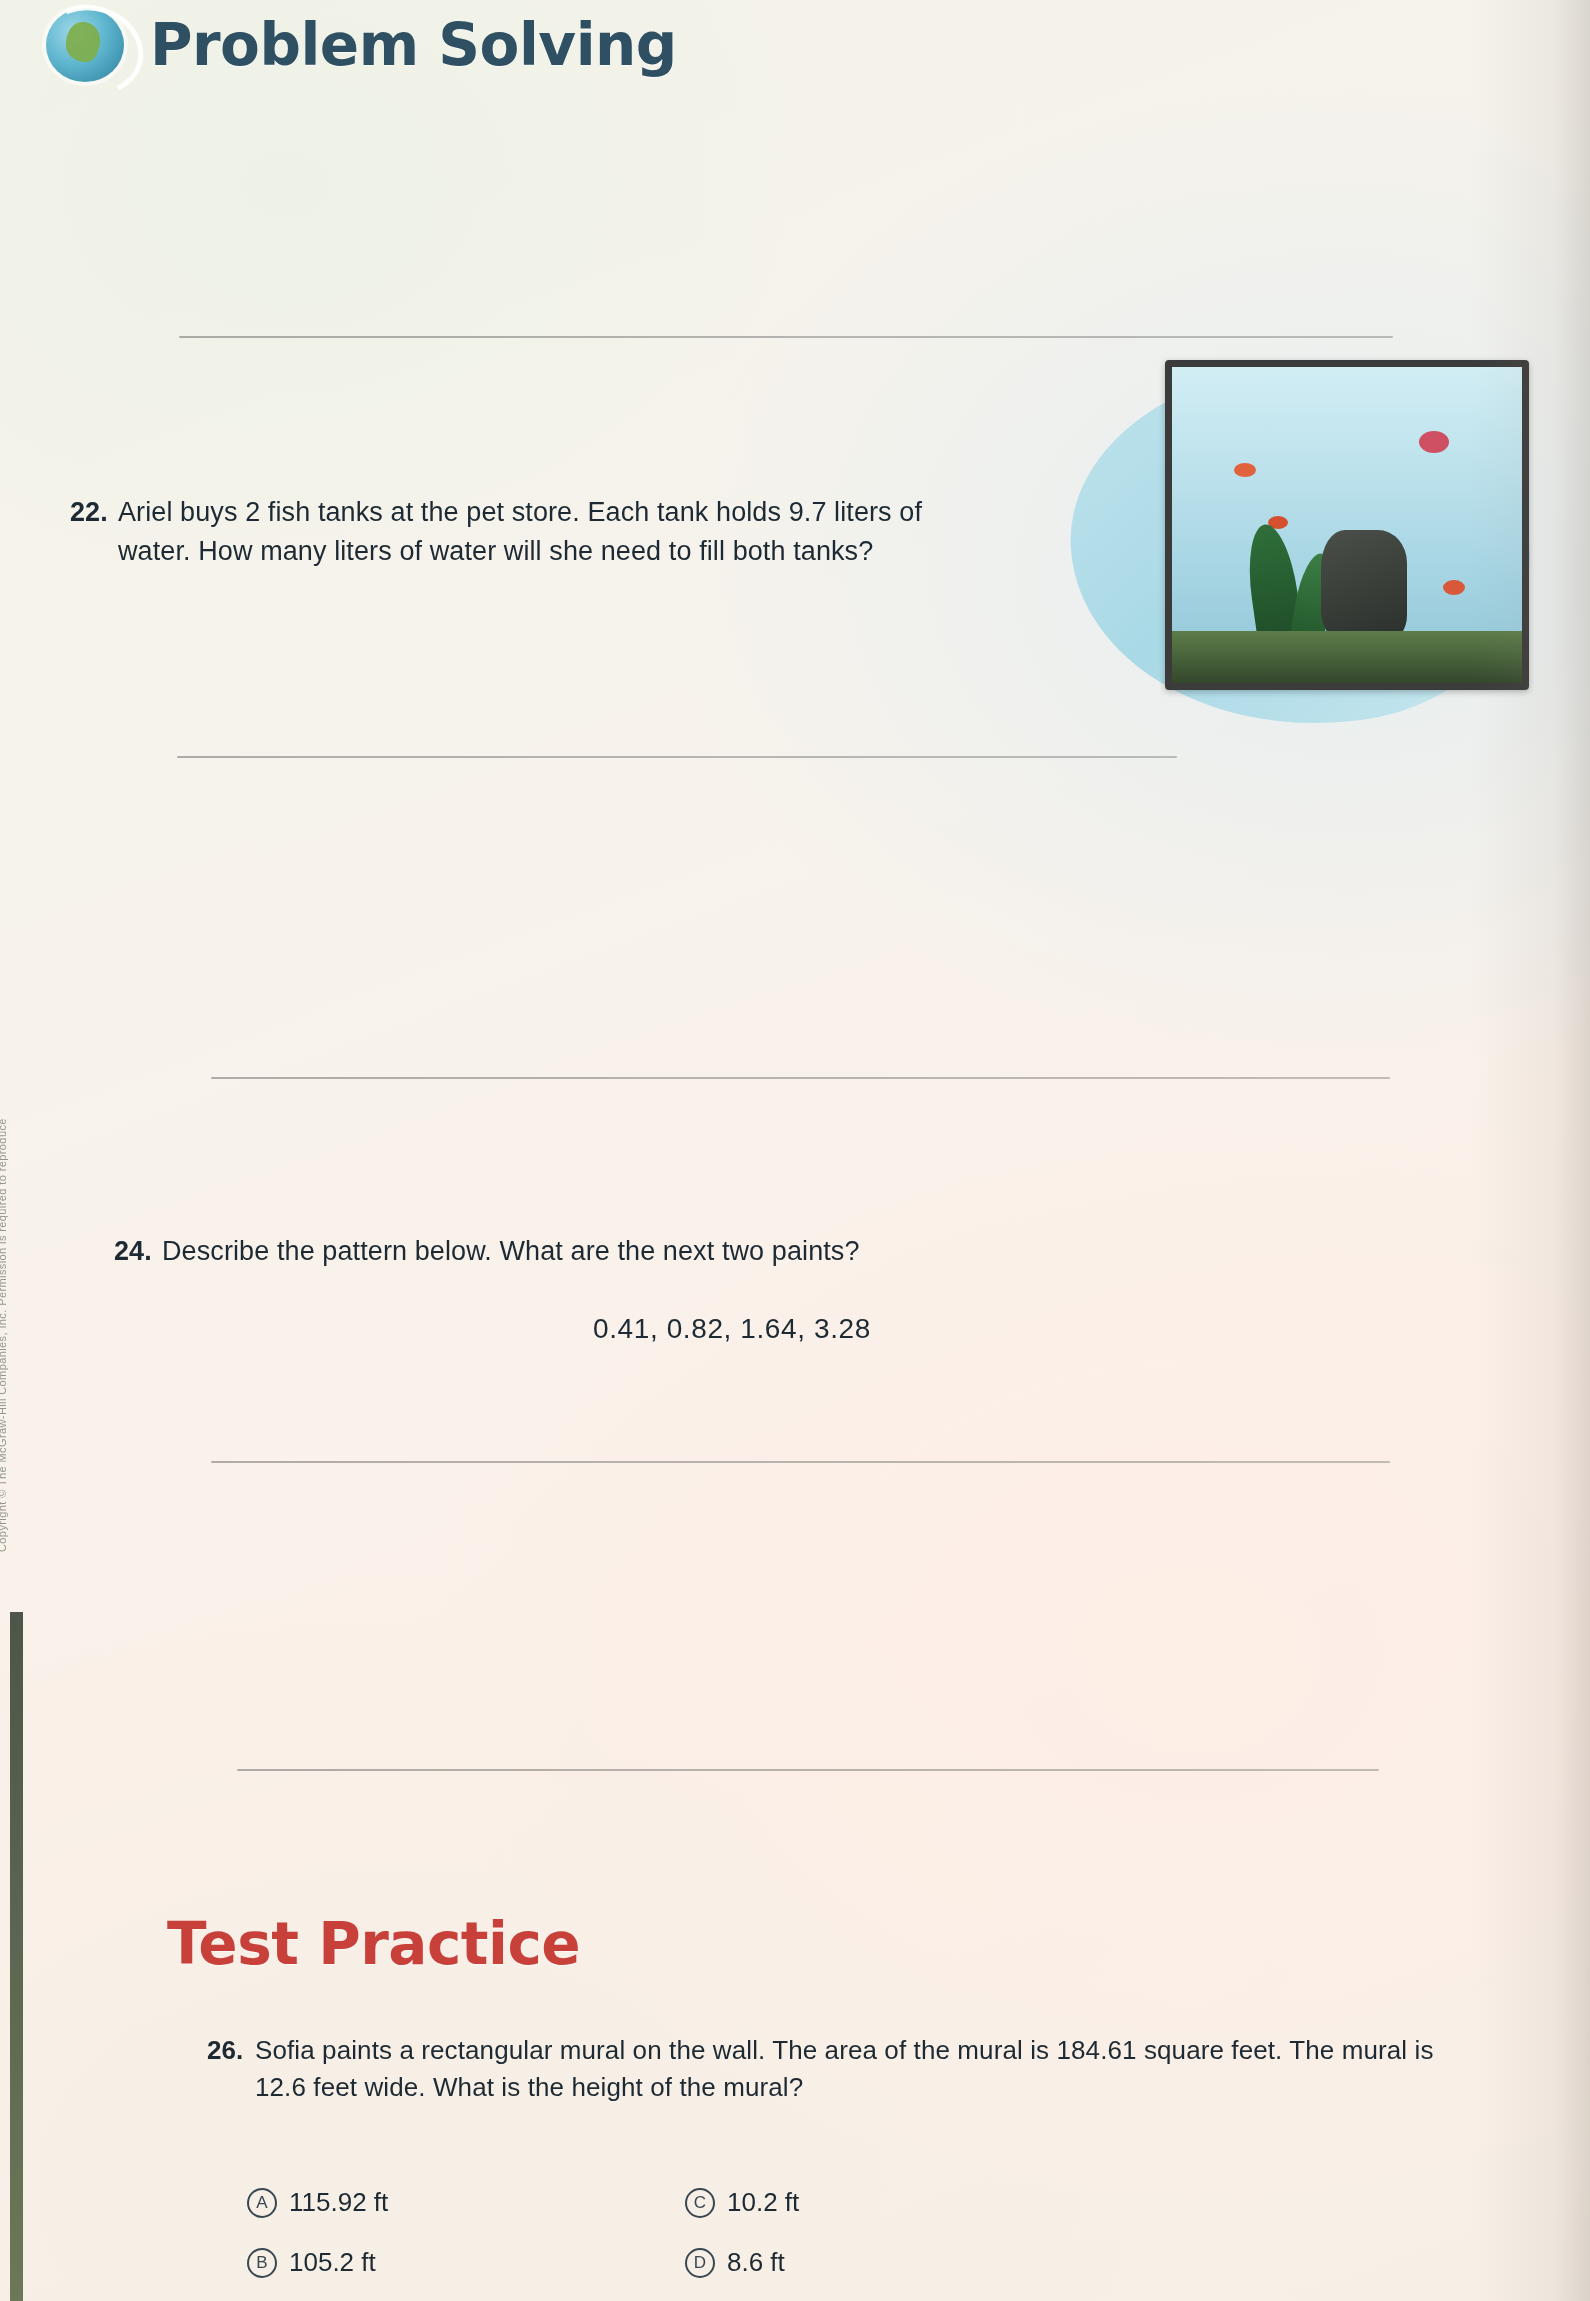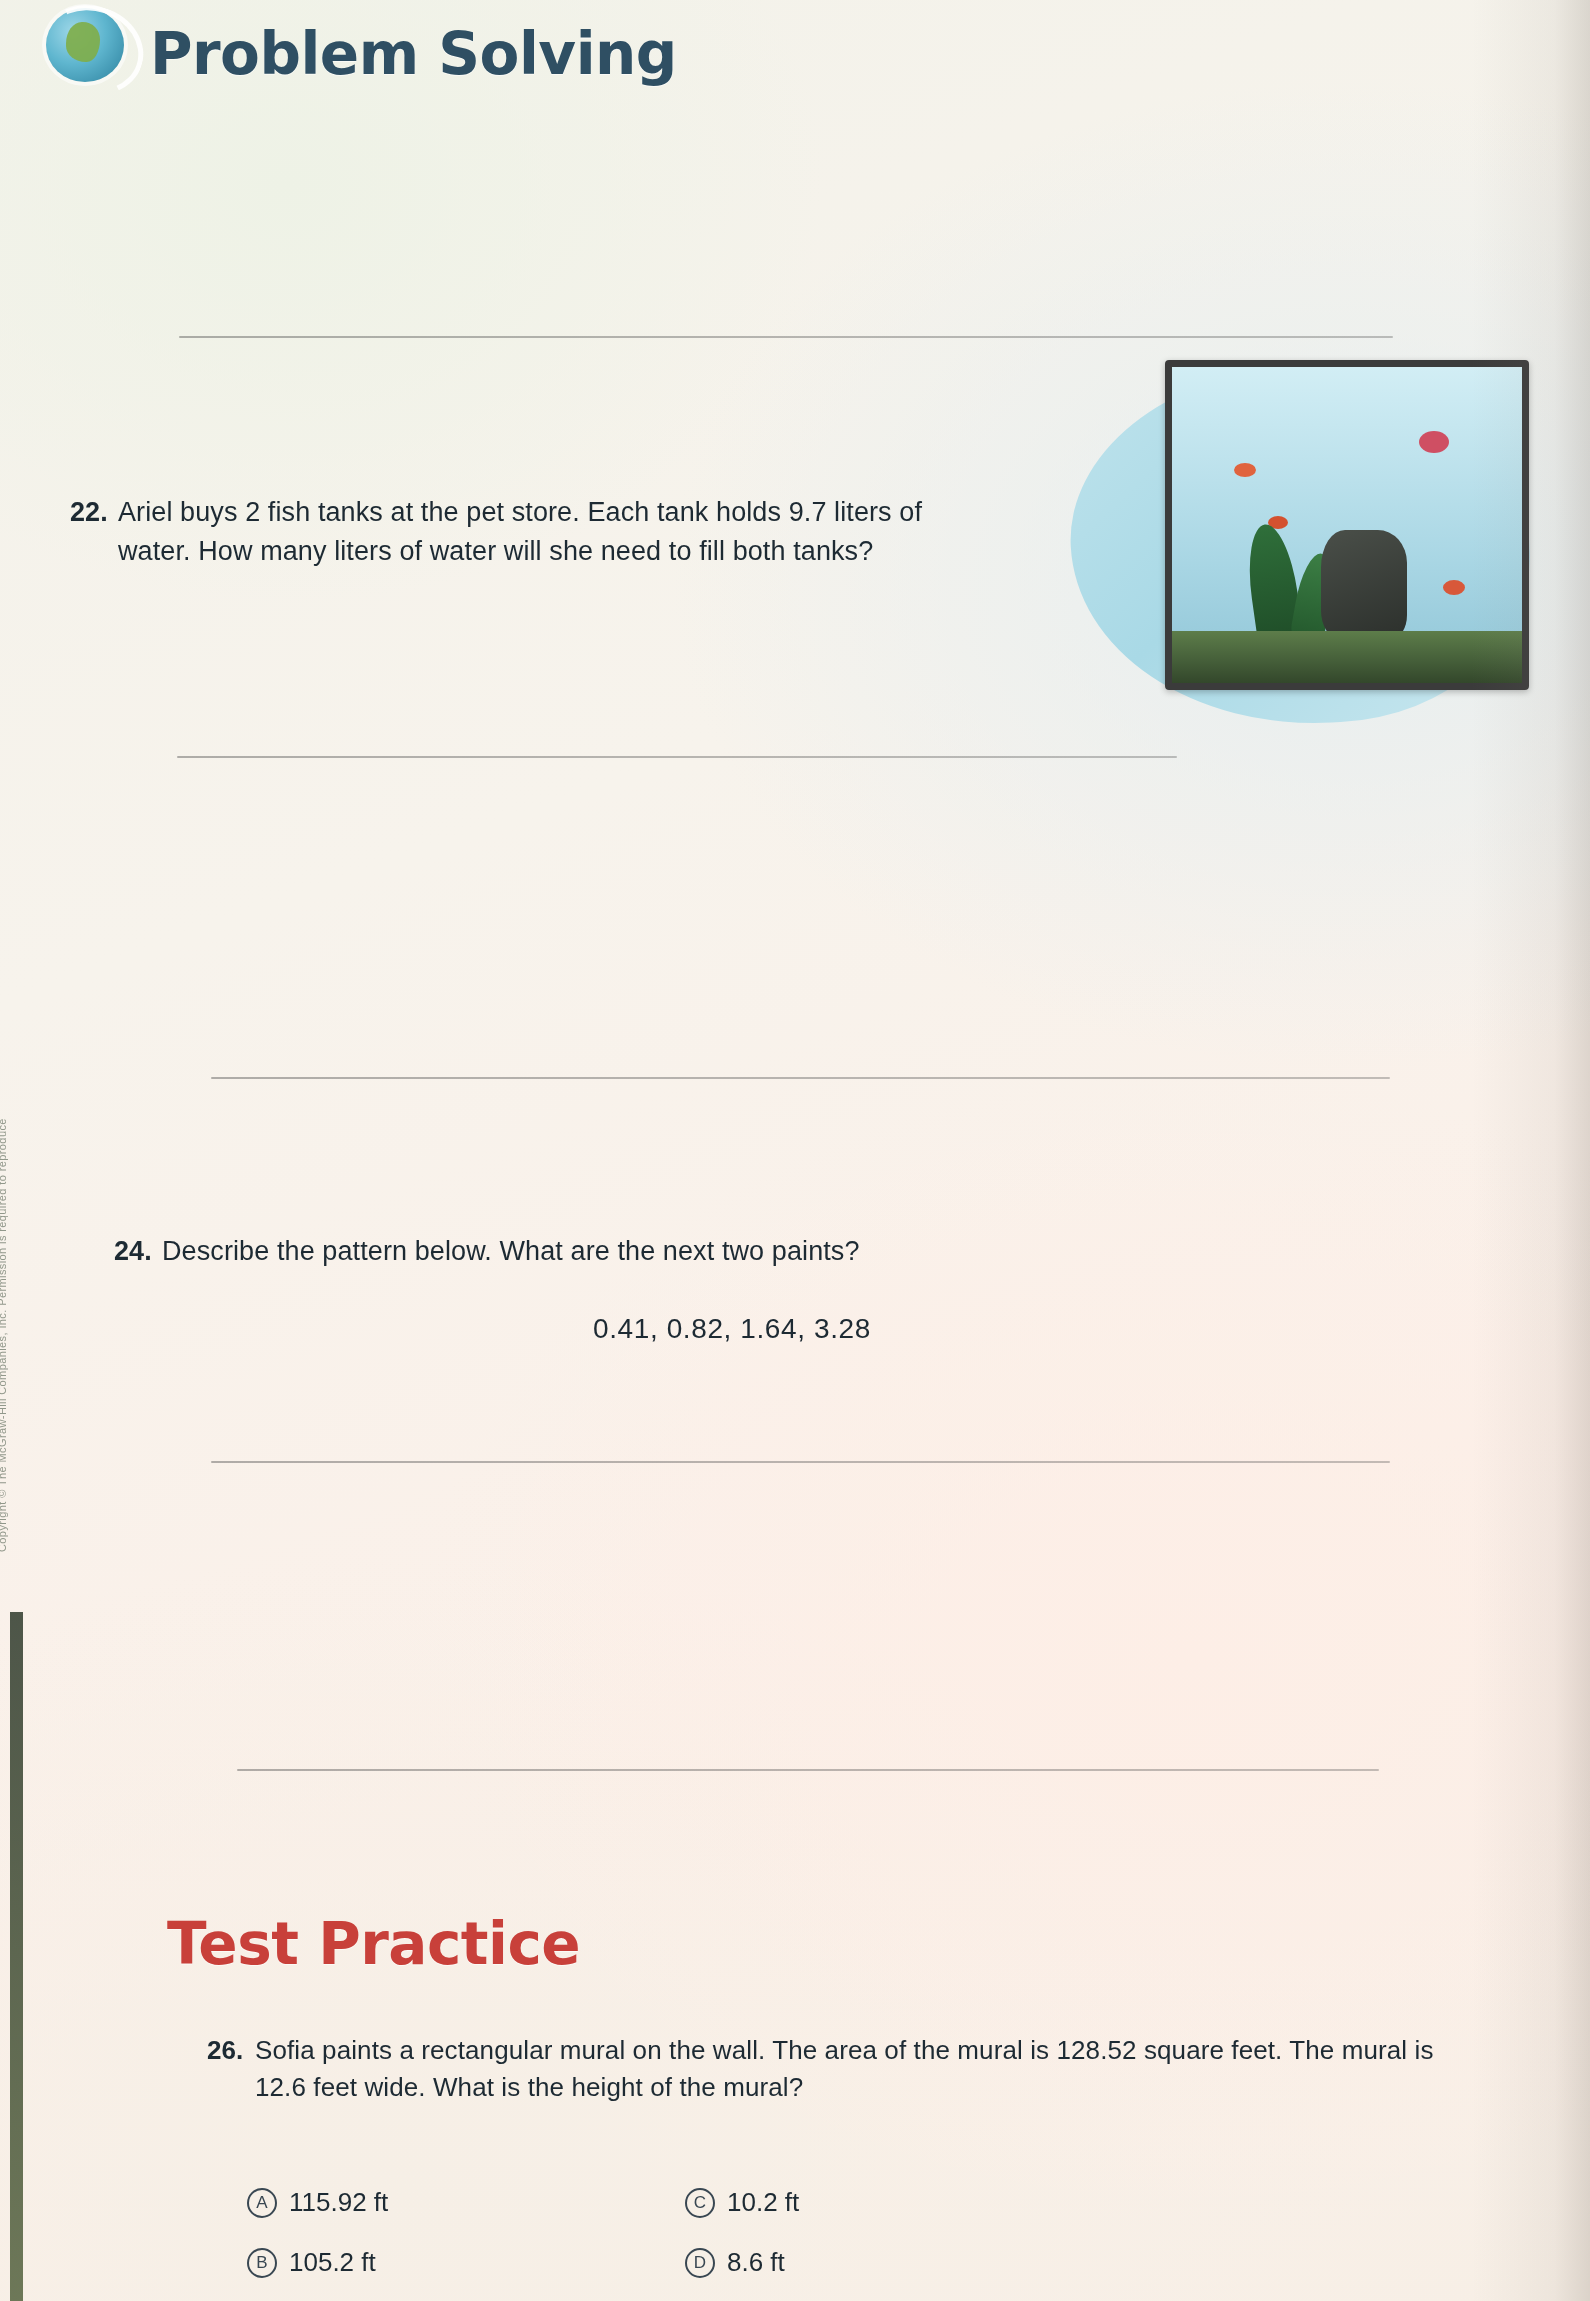--- a/index.html
+++ b/index.html
@@ -36,21 +36,21 @@
     background: linear-gradient(to right, rgba(150,140,130,0) 0%, rgba(150,140,130,0.10) 70%, rgba(120,110,100,0.22) 100%);
     pointer-events: none;
   }
 
   
   .header {
     position: absolute;
     left: 40px;
     top: 2px;
     display: flex;
-    align-items: flex-end;
+    align-items: center;
     gap: 14px;
   }
   .globe-icon {
     width: 96px;
     height: 86px;
     position: relative;
   }
   .globe-icon .disc {
     position: absolute;
     left: 6px; top: 6px;
@@ -307,21 +307,21 @@
   </div>
   <div class="centered-pattern" style="left:593px; top:1313px;">0.41, 0.82, 1.64, 3.28</div>
   <div class="answer-line" style="left:211px; top:1461px; width:1179px;"></div>
 
   <div class="answer-line" style="left:237px; top:1769px; width:1142px;"></div>
 
   <div class="section-title red" style="position:absolute; left:167px; top:1910px;">Test Practice</div>
 
   <div class="problem" style="left:163px; top:2032px; width:1229px; font-size:26px;margin-left:44px;">
     <span class="pnum">26.</span>
-    <span class="ptext">Sofia paints a rectangular mural on the wall. The area of the mural is 128.52 square feet. The mural is 12.6 feet wide. What is the height of the mural?</span>
+    <span class="ptext">Sofia paints a rectangular mural on the wall. The area of the mural is 184.61 square feet. The mural is 12.6 feet wide. What is the height of the mural?</span>
   </div>
 
   <div class="choices" style="left:0; top:0;">
     <div class="choice" style="left:247px; top:2187px;">
       <span class="bub">A</span>
       <span>115.92 ft</span>
     </div>
     <div class="choice" style="left:247px; top:2247px;">
       <span class="bub">B</span>
       <span>105.2 ft</span>

